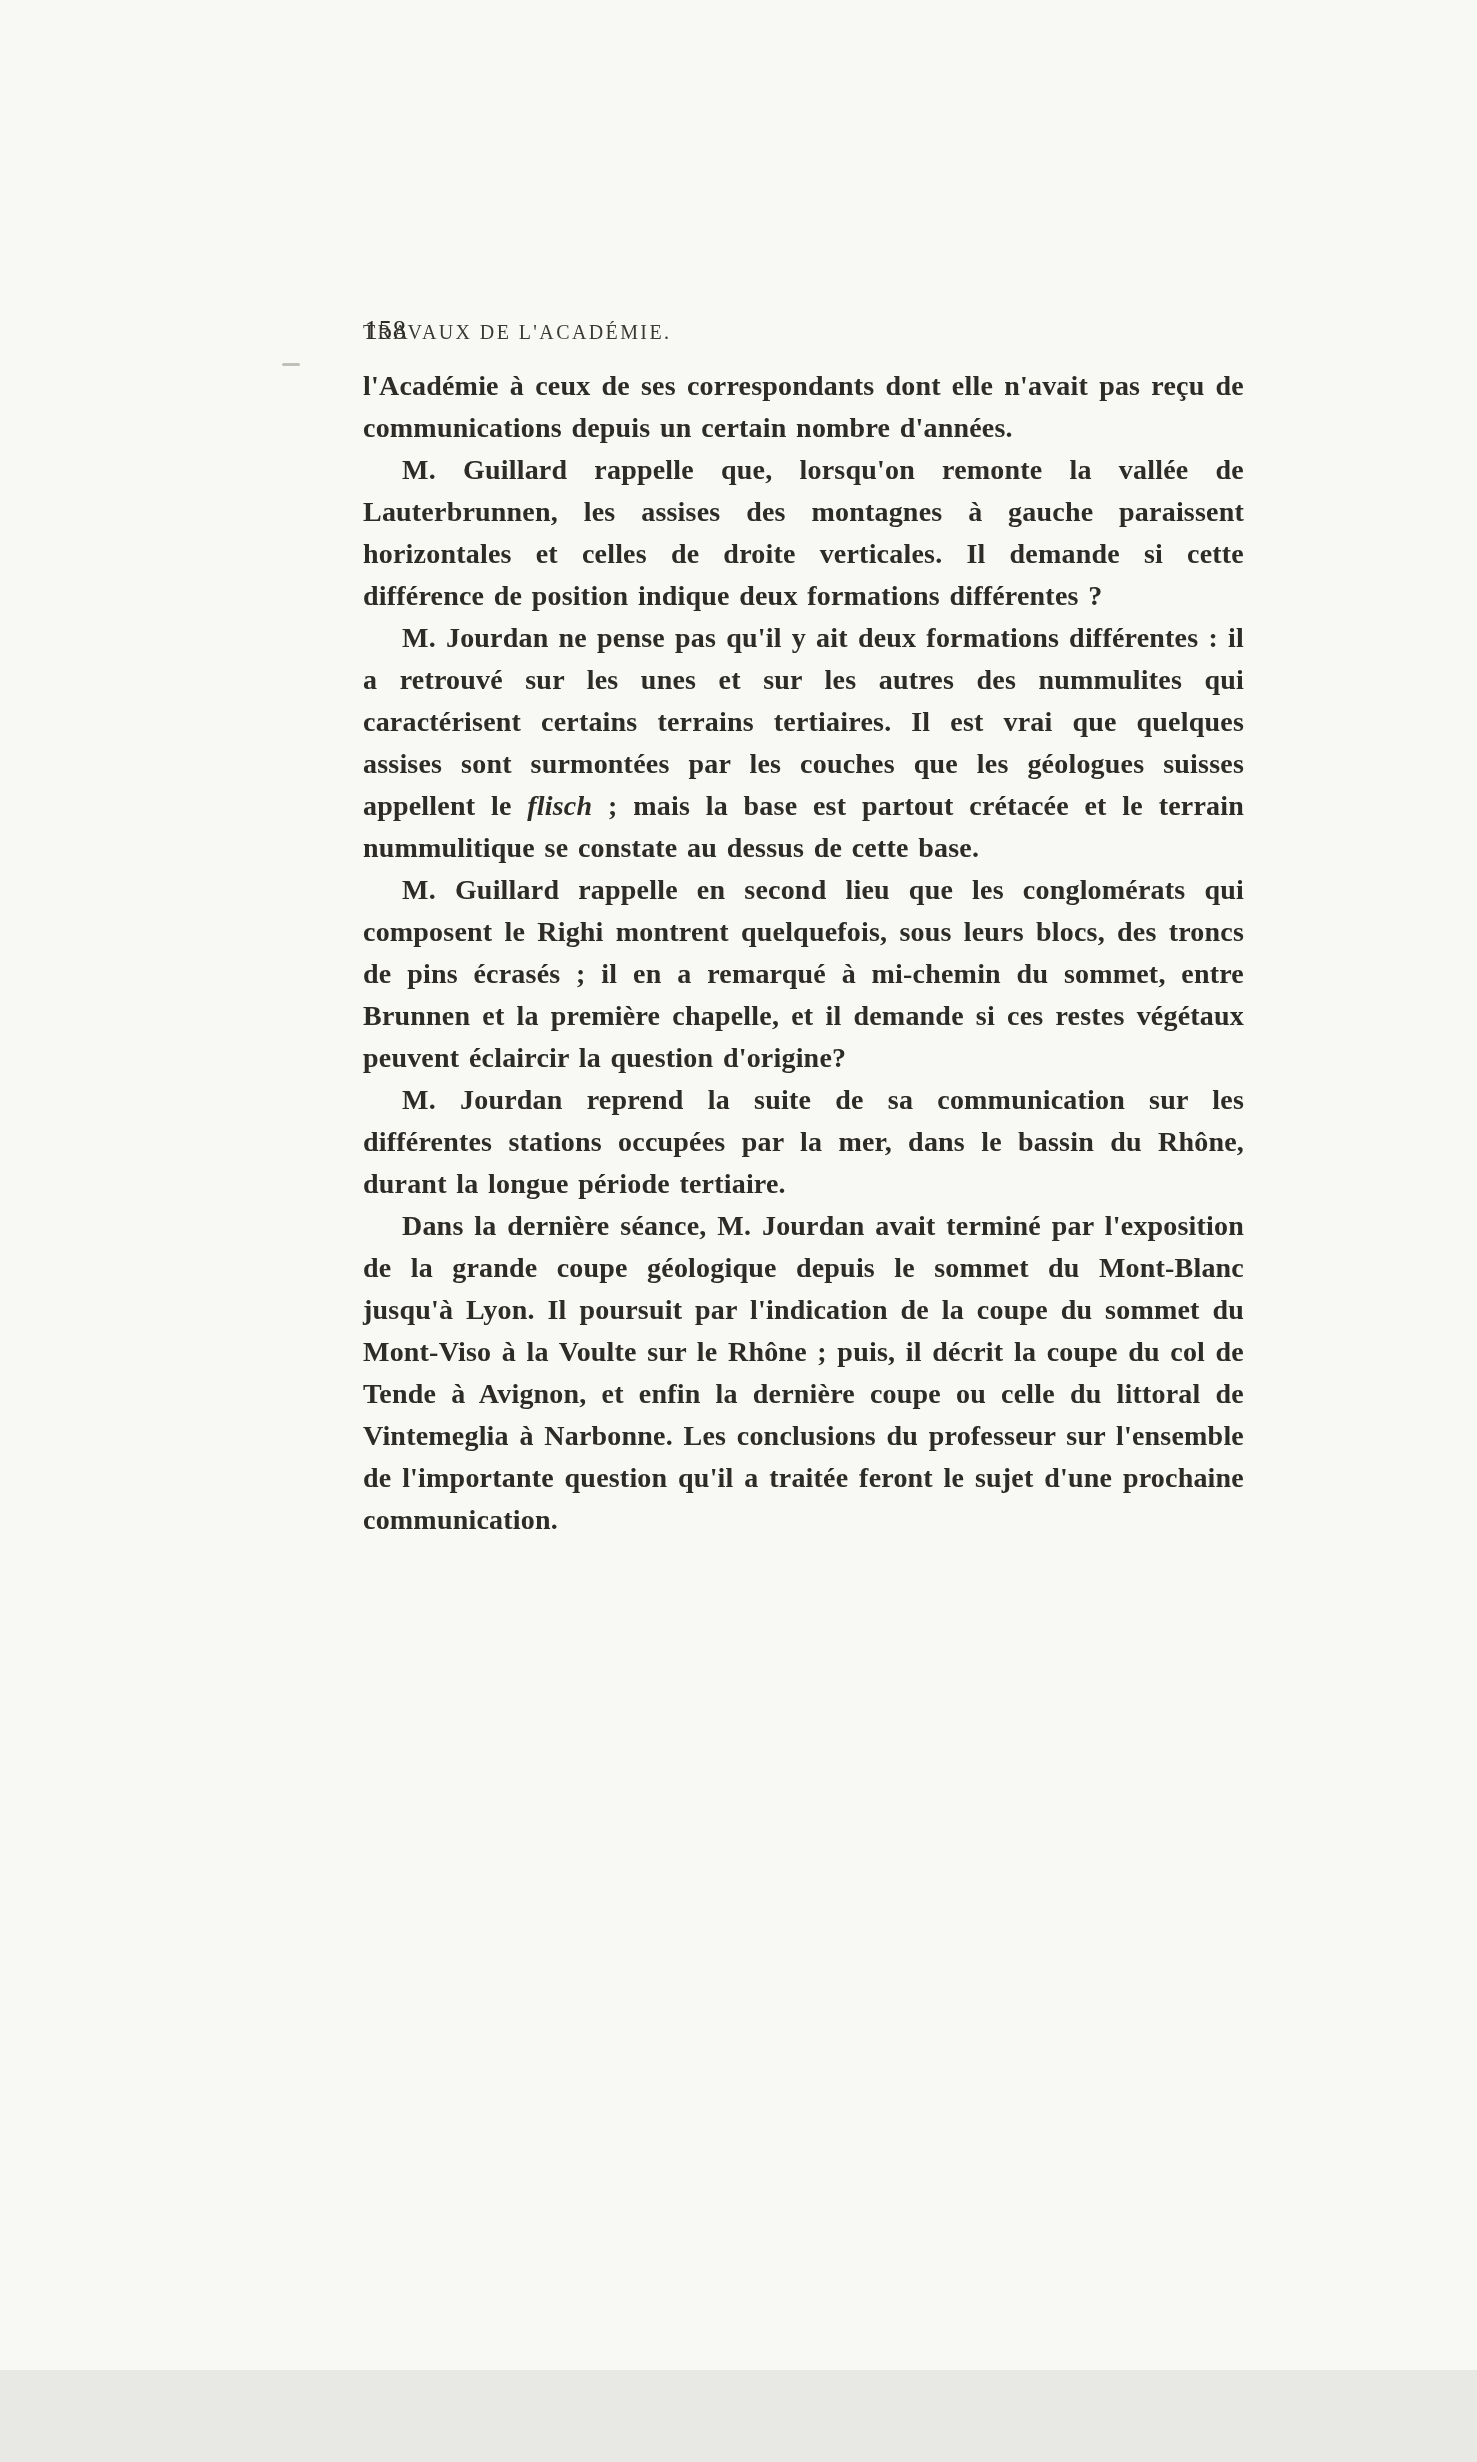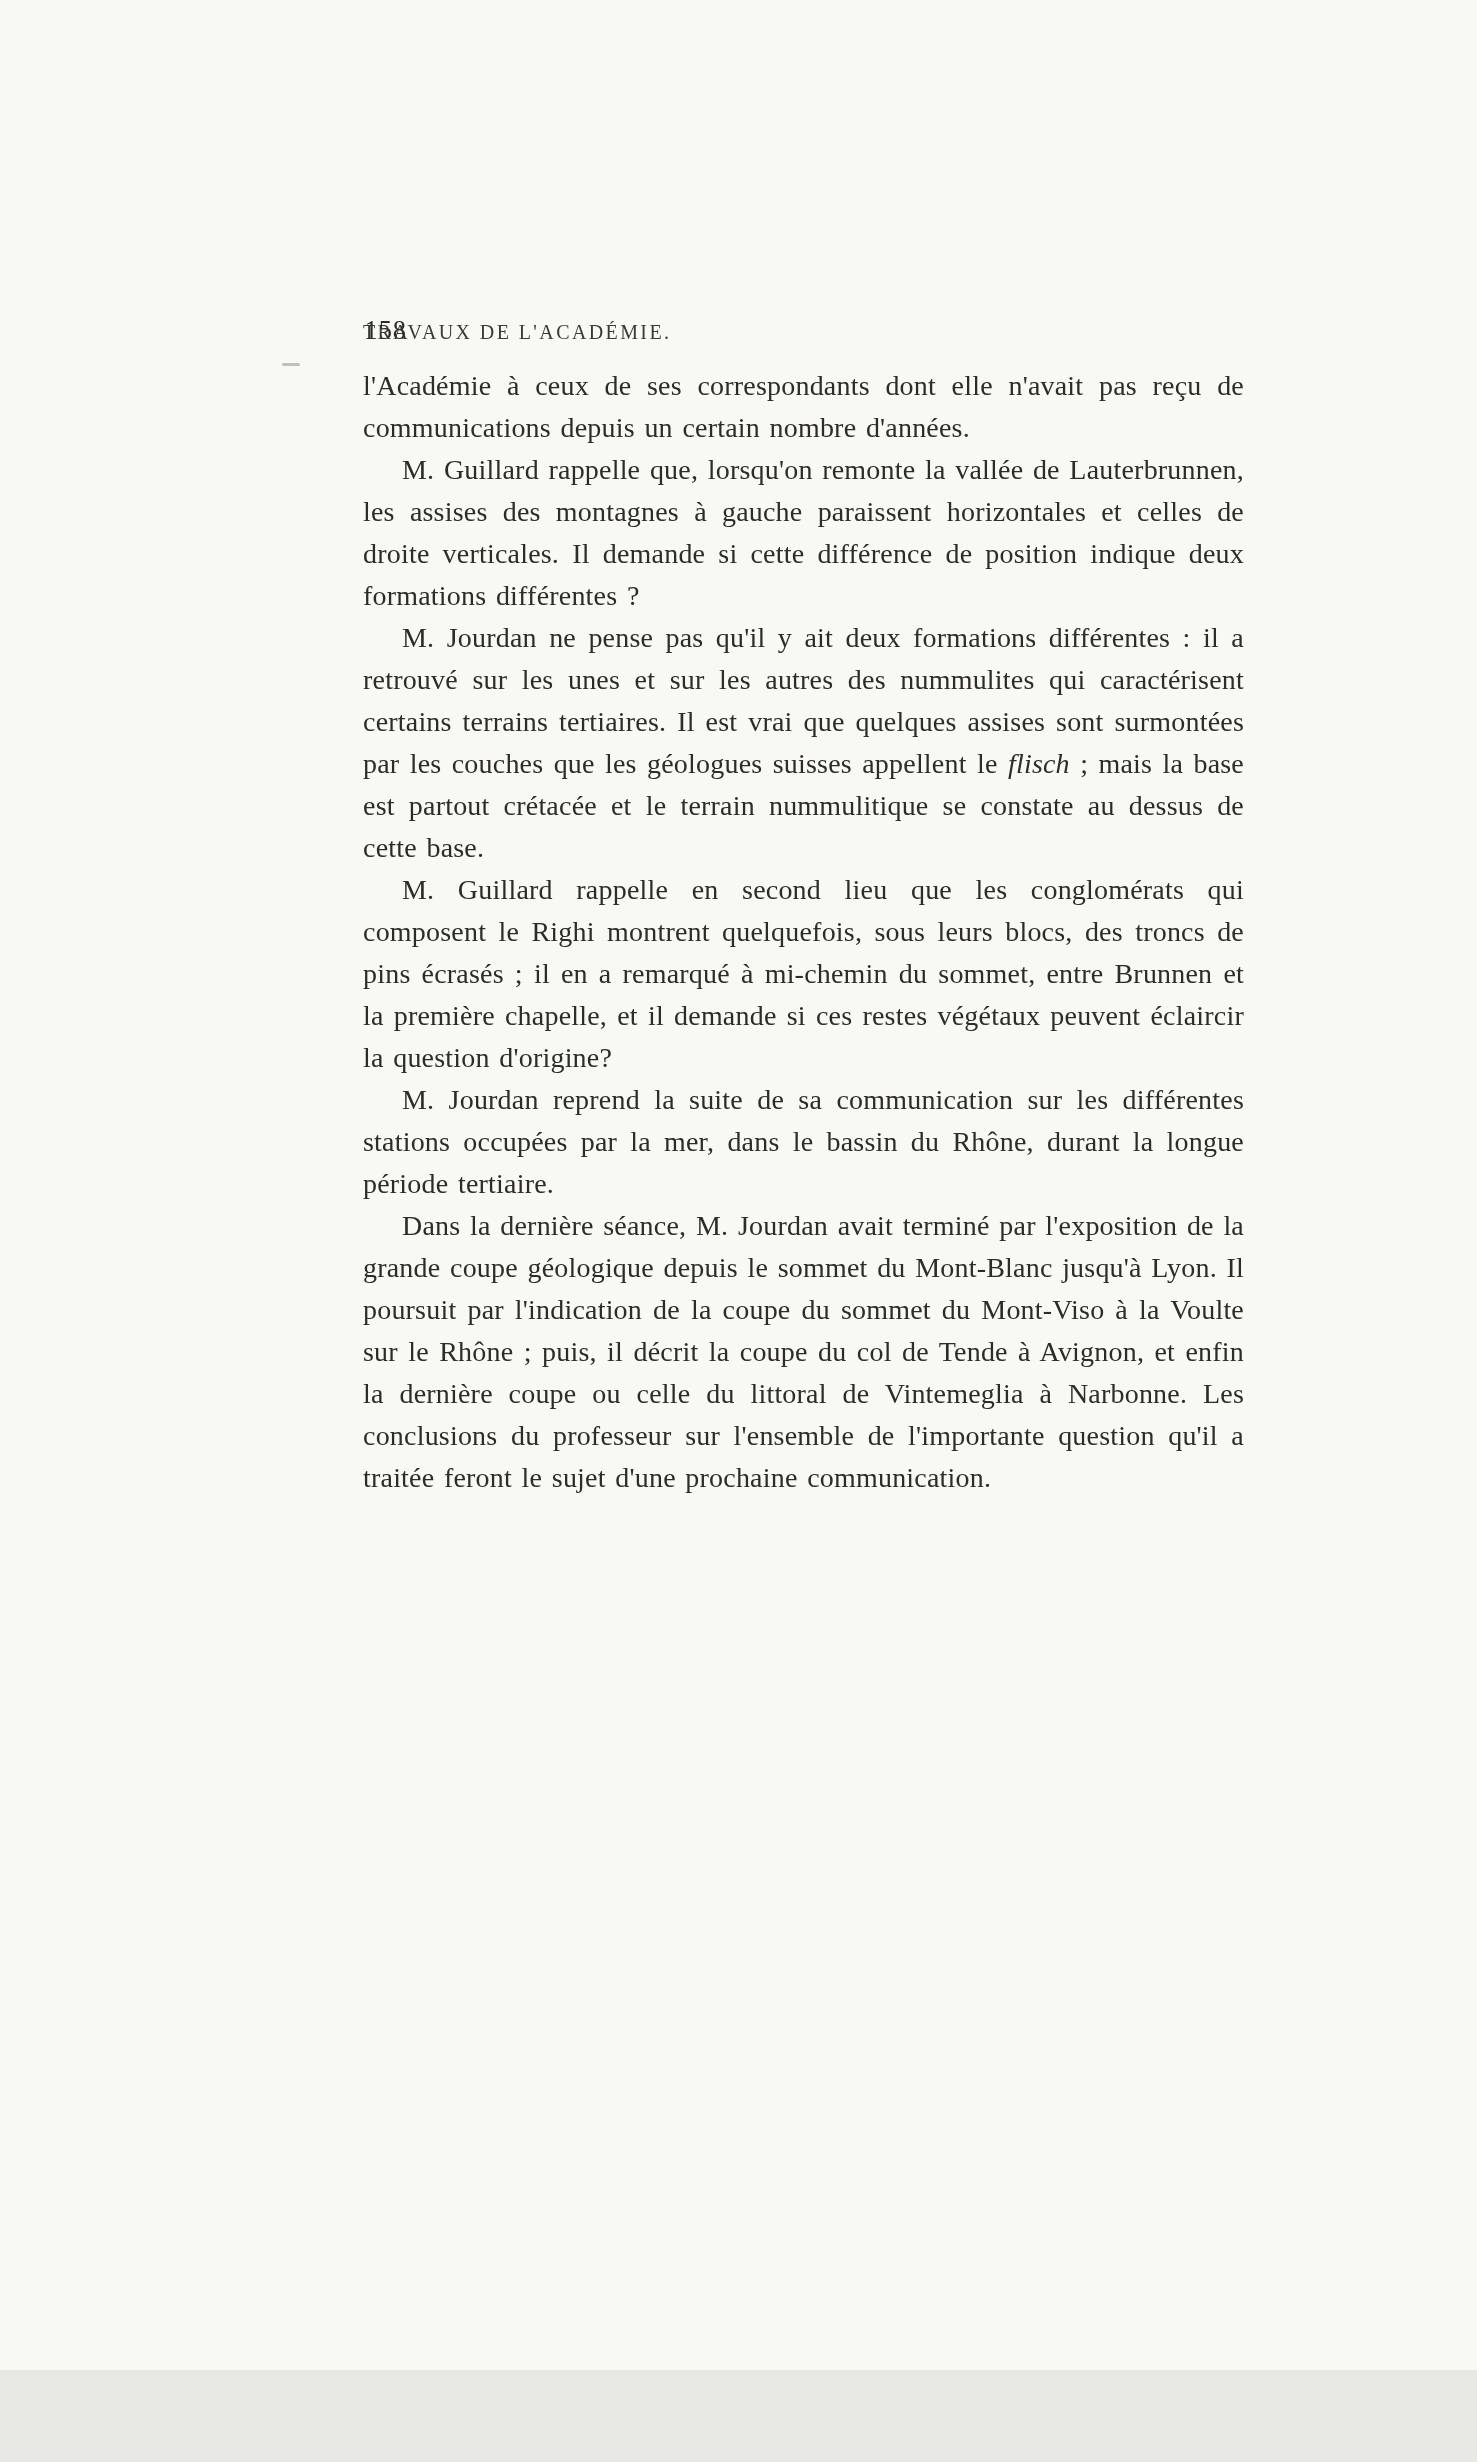--- a/index.html
+++ b/index.html
@@ -59,20 +59,21 @@
   .page-body {
     font-size: 28px;
     line-height: 42px;
     letter-spacing: 0.2px;
     word-spacing: 2.4px;
     text-align: justify;
   }
   .para {
     margin: 0;
     text-indent: 39px;
+    font-weight: bold;
   }
   .para.no-indent {
     text-indent: 0;
   }
   .italic {
     font-style: italic;
   }
 </style>
 </head>
 <body>

